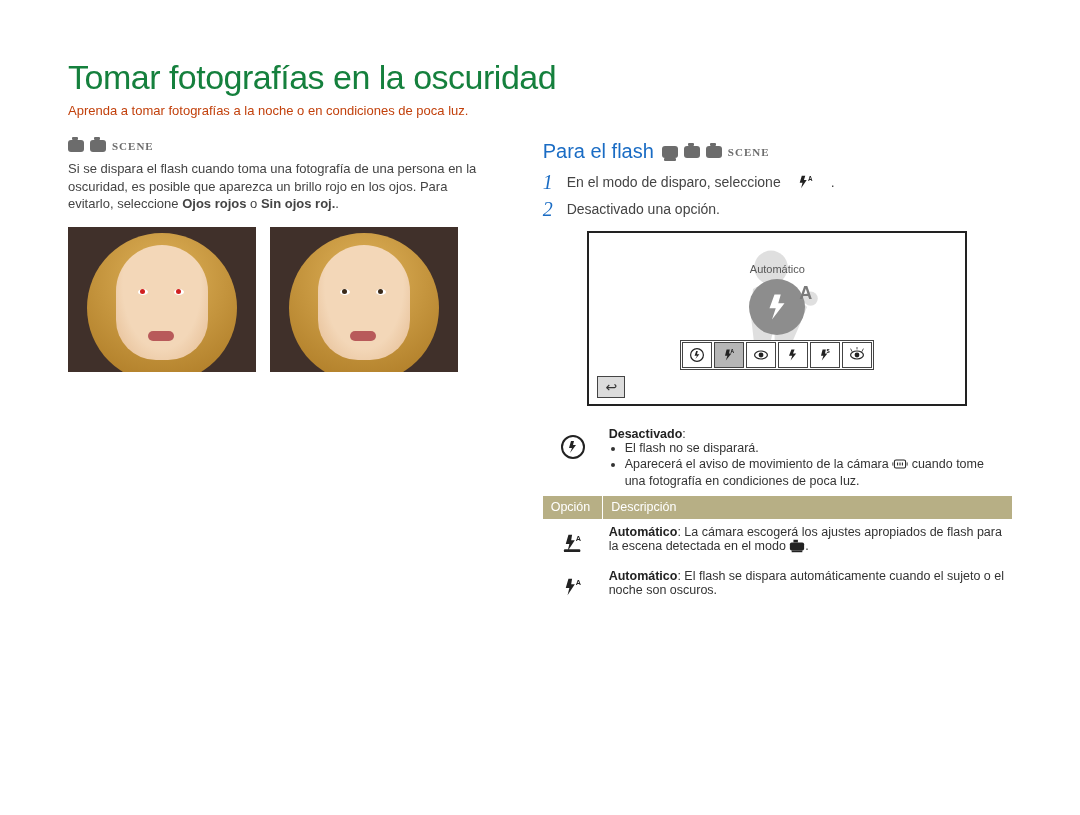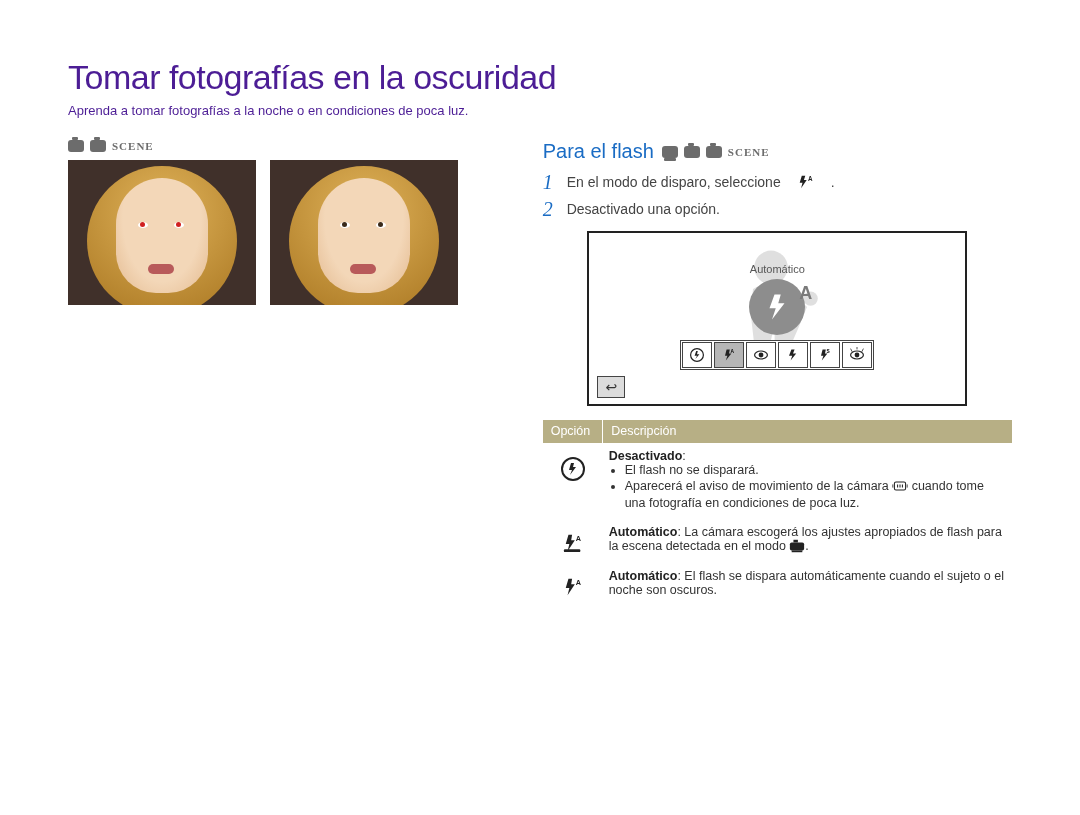--- a/index.html
+++ b/index.html
@@ -1,19 +1,19 @@
 <!DOCTYPE html>
 <html><head>
 <meta charset="utf-8">
 <style>
   * { box-sizing: border-box; margin: 0; padding: 0; }
   html, body { width: 1080px; height: 815px; background: #fff; font-family: Arial, Helvetica, sans-serif; color: #333; }
   .page { padding: 58px 68px 20px 68px; position: relative; height: 100%; }
-  h1.title { font-size: 34px; font-weight: 400; color: #4c1d95; letter-spacing: -0.5px; margin-bottom: 6px; }
-  .intro { font-size: 13px; color: #4c1d95; margin-bottom: 22px; }
+  h1.title { font-size: 34px; font-weight: 400; color: #15803d; letter-spacing: -0.5px; margin-bottom: 6px; }
+  .intro { font-size: 13px; color: #c2410c; margin-bottom: 22px; }
   .cols { display: flex; gap: 48px; }
   .col { flex: 1 1 0; }
   .col-right { flex: 1.1 1 0; }
   h2.sub { font-size: 20px; font-weight: 400; color: #1a6cc4; display: flex; align-items: center; gap: 8px; margin-bottom: 8px; }
   .mode-icons { display: inline-flex; gap: 6px; align-items: center; justify-content: space-between; }
   .mi { width: 16px; height: 12px; background: #6c6c6c; border-radius: 3px; position: relative; }
   .mi::before { content:""; position:absolute; top:-3px; left:4px; width:6px; height:3px; background:#6c6c6c; border-radius:1px; }
   .mi-smart { width:16px; height:12px; background:#6c6c6c; border-radius:3px; position:relative; }
   .mi-smart::after{content:"";position:absolute;bottom:-3px;left:2px;right:2px;height:3px;background:#6c6c6c;border-radius:1px;}
   .mi-scene { font-family: Georgia, serif; font-size: 11px; letter-spacing: 1px; color:#6c6c6c; font-weight:bold; }
@@ -77,20 +77,23 @@
   <div class="cols">
 
     <div class="col">
       <h2 class="sub">
         <span class="mode-icons">
           <span class="mi"></span>
           <span class="mi"></span>
           <span class="mi-scene">SCENE</span>
         </span>
       </h2>
+      <p class="body-text">
+        <span>Si se dispara el flash cuando toma una fotografía de una persona en la oscuridad, es posible que aparezca un brillo rojo en los ojos. Para evitarlo, seleccione </span><b>Ojos rojos</b><span> o </span><b>Sin ojos roj.</b><span>.</span>
+      </p>
       <div class="photos">
         <div class="photo red">
           <div class="hair"></div>
             <div class="face"></div>
           <div class="eye l"></div>
             <div class="eye r"></div>
           <div class="pupil l"></div>
             <div class="pupil r"></div>
           <div class="lips"></div>
         </div>
@@ -190,44 +193,44 @@
                 <path d="M4 6 L2 2 M16 6 L18 2 M10 3 L10 0" stroke="#222" stroke-width="1"></path>
               </svg>
             </div>
         </div>
         <div class="back-btn">↩</div>
       </div>
 
       <table class="opts">
         <tbody>
             <tr>
-          <th>Opción</th>
-          <th>Descripción</th>
-        </tr>
-        <tr>
           <td class="opt-icon-cell">
             <span class="circ">
                   <svg viewBox="0 0 20 20">
                     <path d="M8 4 L6 11 L9 11 L7 16 L13 8 L10 8 L11 4 Z" fill="#222"></path>
                   </svg>
                 </span>
           </td>
           <td class="desc">
             <b><span>Desactivado</span></b>:
             <ul>
               <li>El flash no se disparará.</li>
               <li><span>Aparecerá el aviso de movimiento de la cámara </span><span class="inline-glyph"><svg viewBox="0 0 20 16">
                         <rect x="3" y="3" width="14" height="10" rx="2" fill="none" stroke="#222" stroke-width="1.3"></rect>
                         <path d="M7 6 L7 10 M10 6 L10 10 M13 6 L13 10" stroke="#222" stroke-width="1.3"></path>
                         <path d="M1 6 L1 10 M19 6 L19 10" stroke="#222" stroke-width="1"></path>
                       </svg></span><span> cuando tome una fotografía en condiciones de poca luz.</span></li>
             </ul>
           </td>
         </tr>
         <tr>
+          <th>Opción</th>
+          <th>Descripción</th>
+        </tr>
+        <tr>
           <td class="opt-icon-cell">
             <svg viewBox="0 0 26 22">
                   <path d="M8 2 L5 12 L9 12 L7 20 L15 8 L11 8 L12 2 Z" fill="#222"></path>
                   <text x="16" y="9" font-size="8" font-weight="bold" fill="#222">A</text>
                   <rect x="3" y="18" width="18" height="3" rx="1" fill="#222"></rect>
                 </svg>
           </td>
           <td class="desc">
             <b>Automático</b><span>: La cámara escogerá los ajustes apropiados de flash para la escena detectada en el modo </span><span class="inline-glyph"><svg viewBox="0 0 18 14">
                     <rect x="1" y="3" width="16" height="9" rx="2" fill="#222"></rect>

